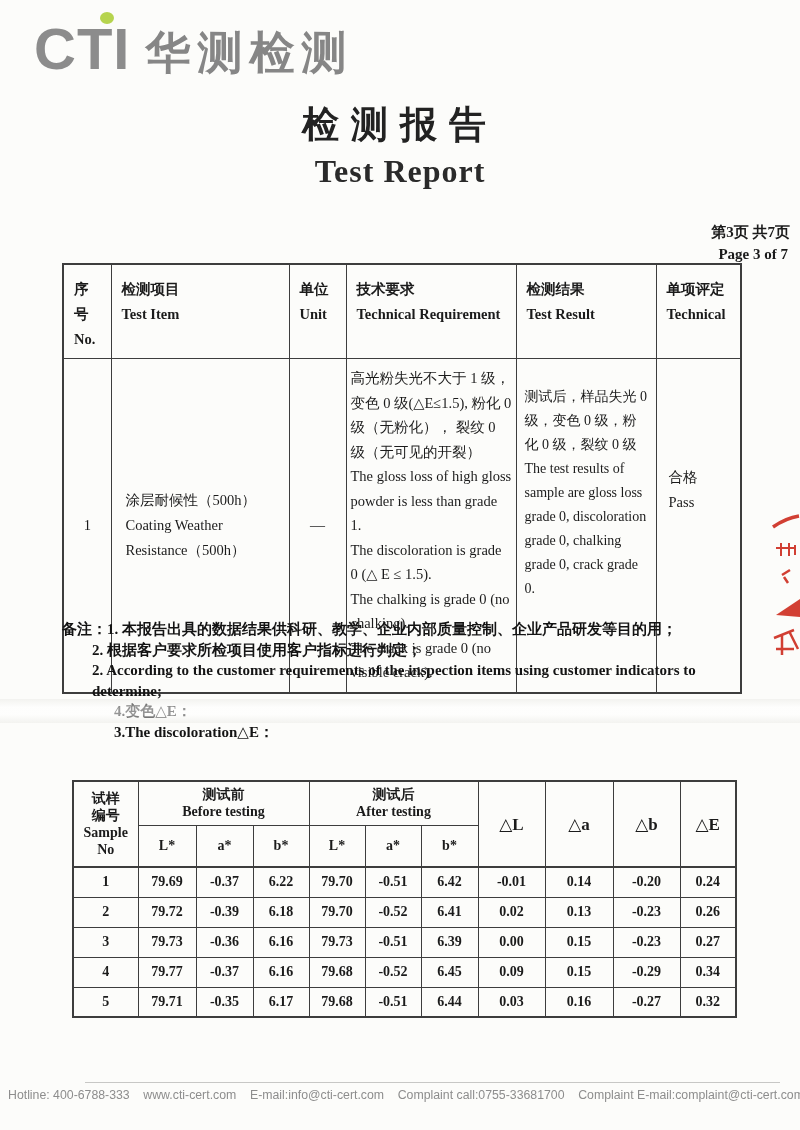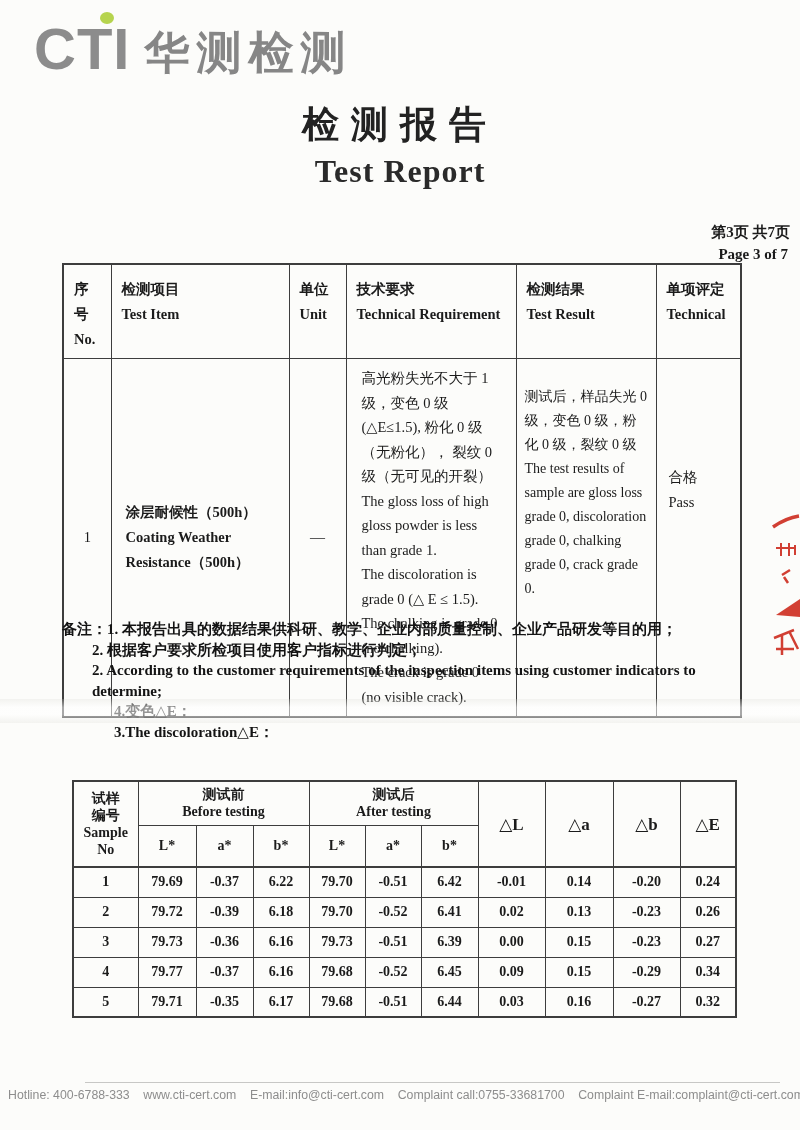--- a/index.html
+++ b/index.html
@@ -1,26 +1,26 @@
 <!DOCTYPE html>
 <html><head>
 <meta charset="utf-8">
 <style>
   html,body{margin:0;padding:0;}
   body{width:800px;height:1130px;background:#f4f4f1;}
   .page{position:relative;width:800px;height:1130px;background:#fcfcfa;overflow:hidden;
         font-family:"Liberation Serif","DejaVu Serif",serif;color:#1b1b1b;}
 
   
-  .logo{position:absolute;left:34px;top:22px;display:flex;align-items:flex-end;}
+  .logo{position:absolute;left:34px;top:22px;display:flex;align-items:flex-end;gap:15px;}
   .logo-cti{font-family:"Liberation Sans","DejaVu Sans",sans-serif;font-weight:bold;
             font-size:58px;line-height:0.92;color:#8c8c8c;letter-spacing:1px;position:relative;}
   .logo-dot{position:absolute;left:66px;top:-10px;width:14px;height:12px;border-radius:50%;}
   .logo-cn{font-family:"DejaVu Sans","Liberation Sans",sans-serif;font-weight:bold;
-           font-size:45px;line-height:1;color:#868686;margin-left:14px;letter-spacing:7px;}
+           font-size:45px;line-height:1;color:#868686;letter-spacing:7px;}
 
   
   .doc-title{position:absolute;left:0;right:0;top:100px;text-align:center;}
   .doc-title-cn{font-size:37px;font-weight:bold;letter-spacing:12px;color:#222;}
   .doc-title-en{font-size:32px;font-weight:bold;letter-spacing:1px;color:#2a2a2a;margin-top:3px;}
 
   
   .report-meta{position:absolute;left:70px;top:221px;font-size:15px;font-weight:bold;line-height:22px;}
   .page-meta{position:absolute;right:10px;top:221px;width:190px;font-size:15px;font-weight:bold;
              line-height:22px;text-align:right;}
@@ -29,23 +29,23 @@
   
   table{border-collapse:collapse;table-layout:fixed;}
   .main-table{position:absolute;left:62px;top:263px;width:678px;font-size:14.5px;border-radius:12px;}
   .main-table th,.main-table td{border:1px solid #3d3d3d;vertical-align:top;overflow:hidden;}
   .main-table{border:2px solid #3d3d3d;}
   .main-table th{font-weight:bold;text-align:left;padding:12px 8px 6px 10px;line-height:25px;}
   .main-table thead tr{height:75px;}
   .main-table tbody tr{height:277px;}
   .main-table p{margin:0;}
   .cell-no{vertical-align:middle !important;text-align:center;}
-  .cell-item{vertical-align:middle !important;padding:6px 8px 6px 14px;line-height:25px;font-weight:bold;}
+  .cell-item{vertical-align:middle !important;padding:6px 8px 6px 14px;line-height:25px;}
   .cell-unit{vertical-align:middle !important;text-align:center;font-size:15px;}
-  .cell-req{padding:7px 15px;line-height:24.5px;}
+  .cell-req{padding:7px 4px;line-height:24.5px;}
   .cell-res{padding:26px 7px 6px 8px;line-height:24px;font-size:14px;}
   .cell-con{padding:106px 8px 6px 12px;line-height:25px;}
 
   
   .notes{position:absolute;left:62px;top:619px;width:694px;font-size:15px;font-weight:bold;
          line-height:20.5px;color:#141414;}
   .notes .ind{padding-left:30px;}
   .notes .ind2{padding-left:52px;}
 
   

